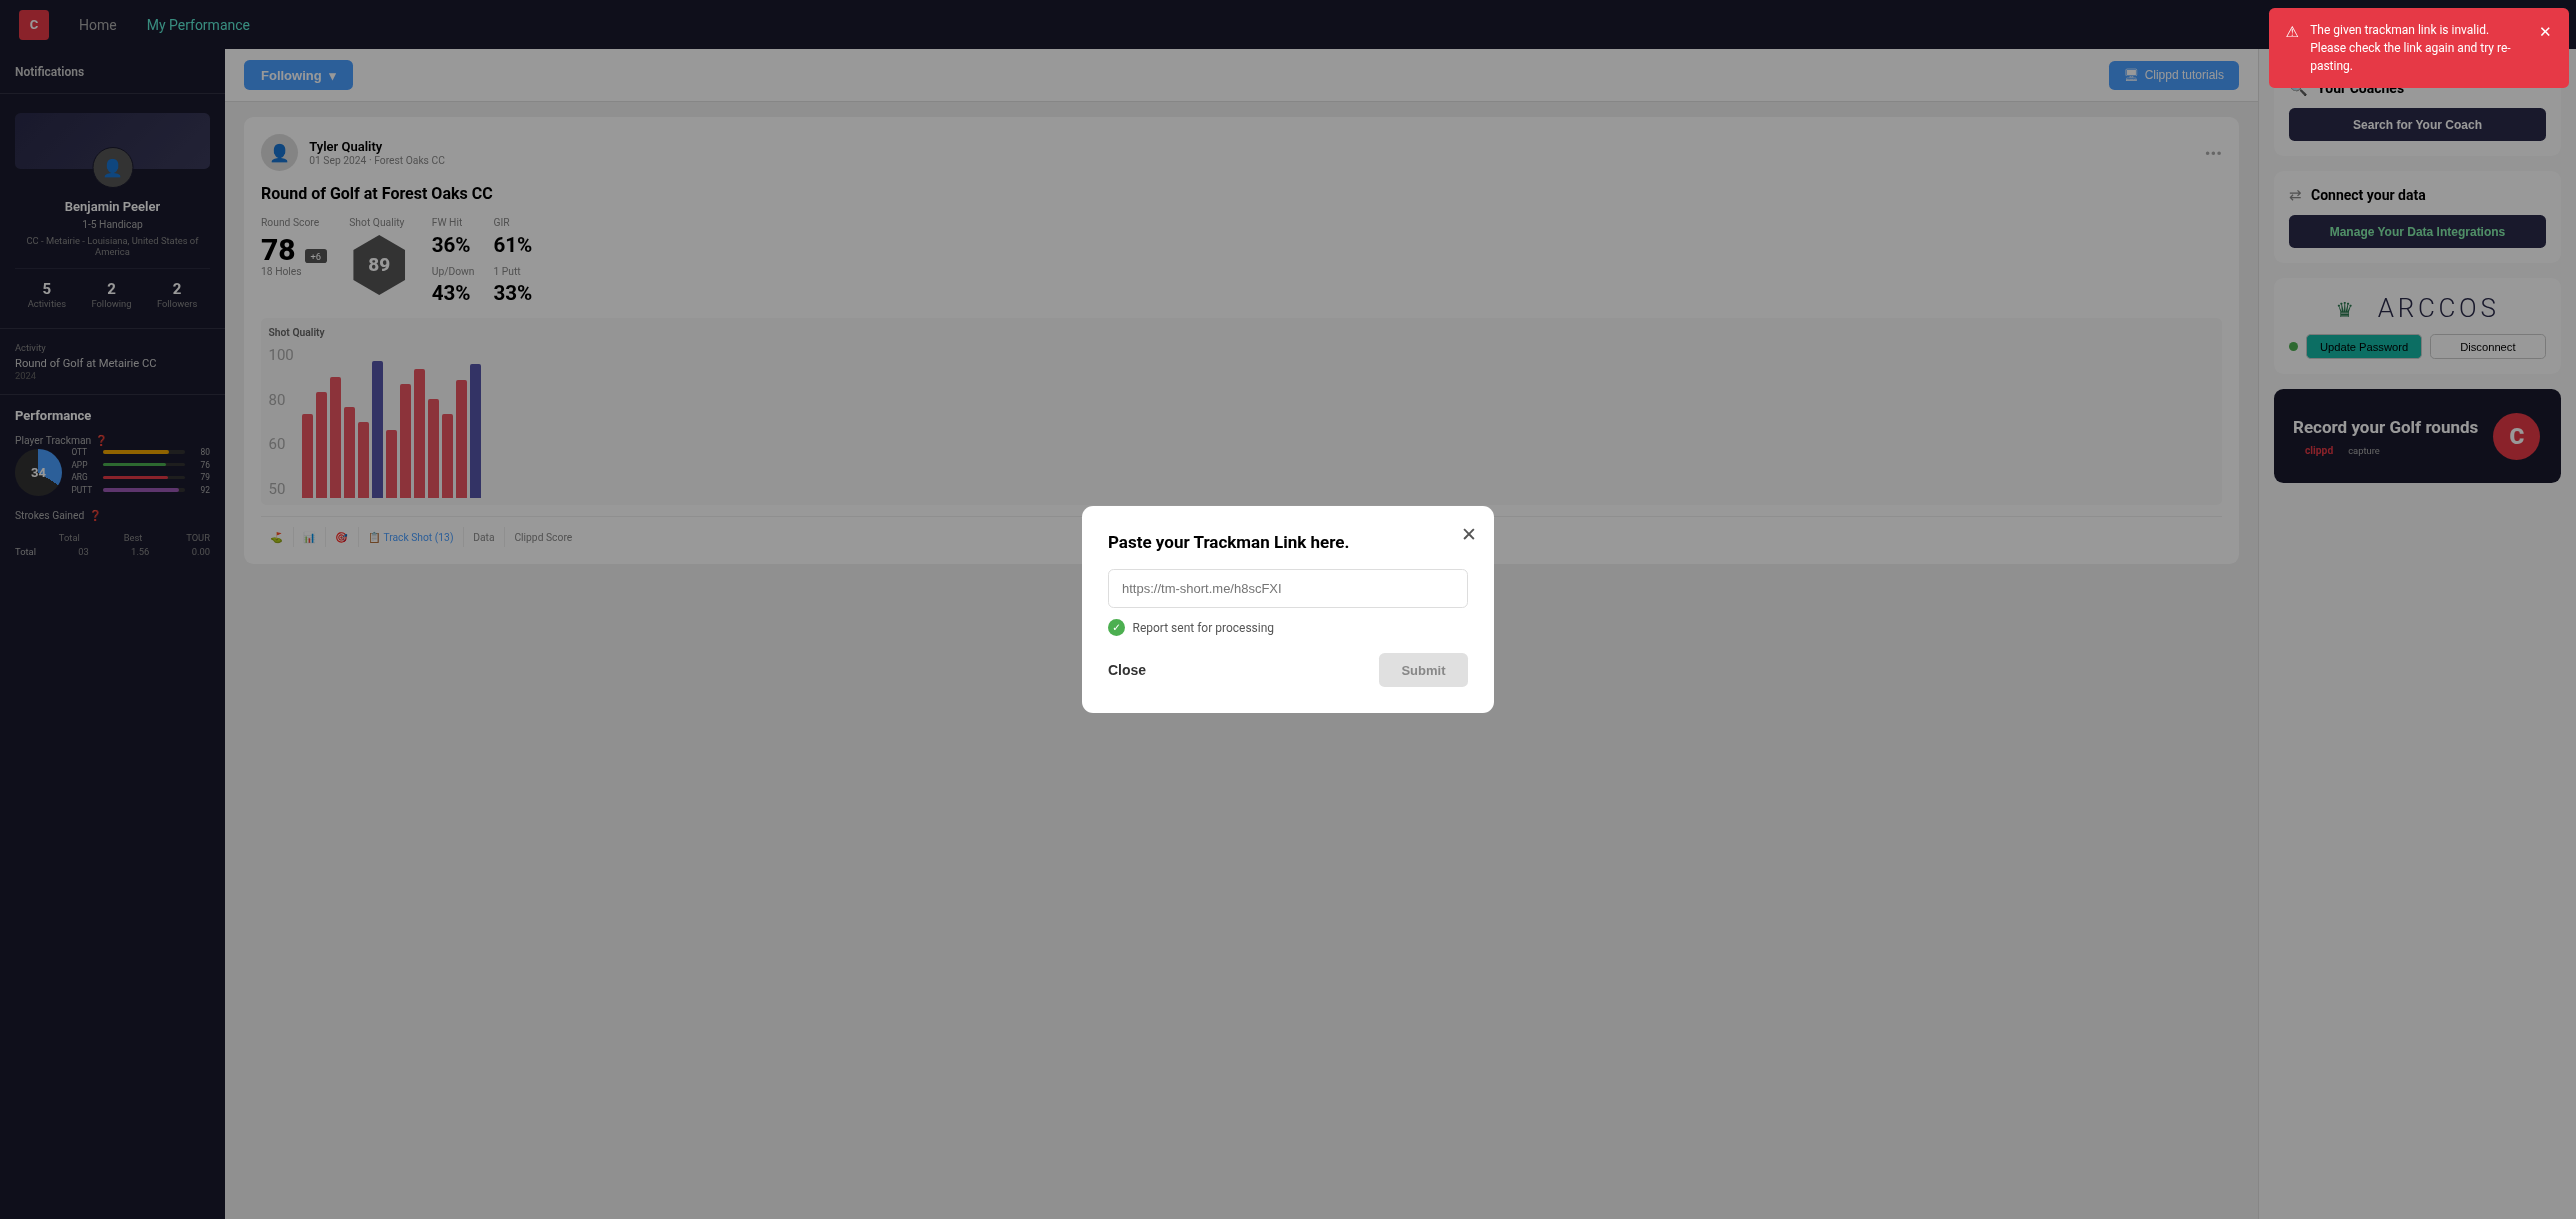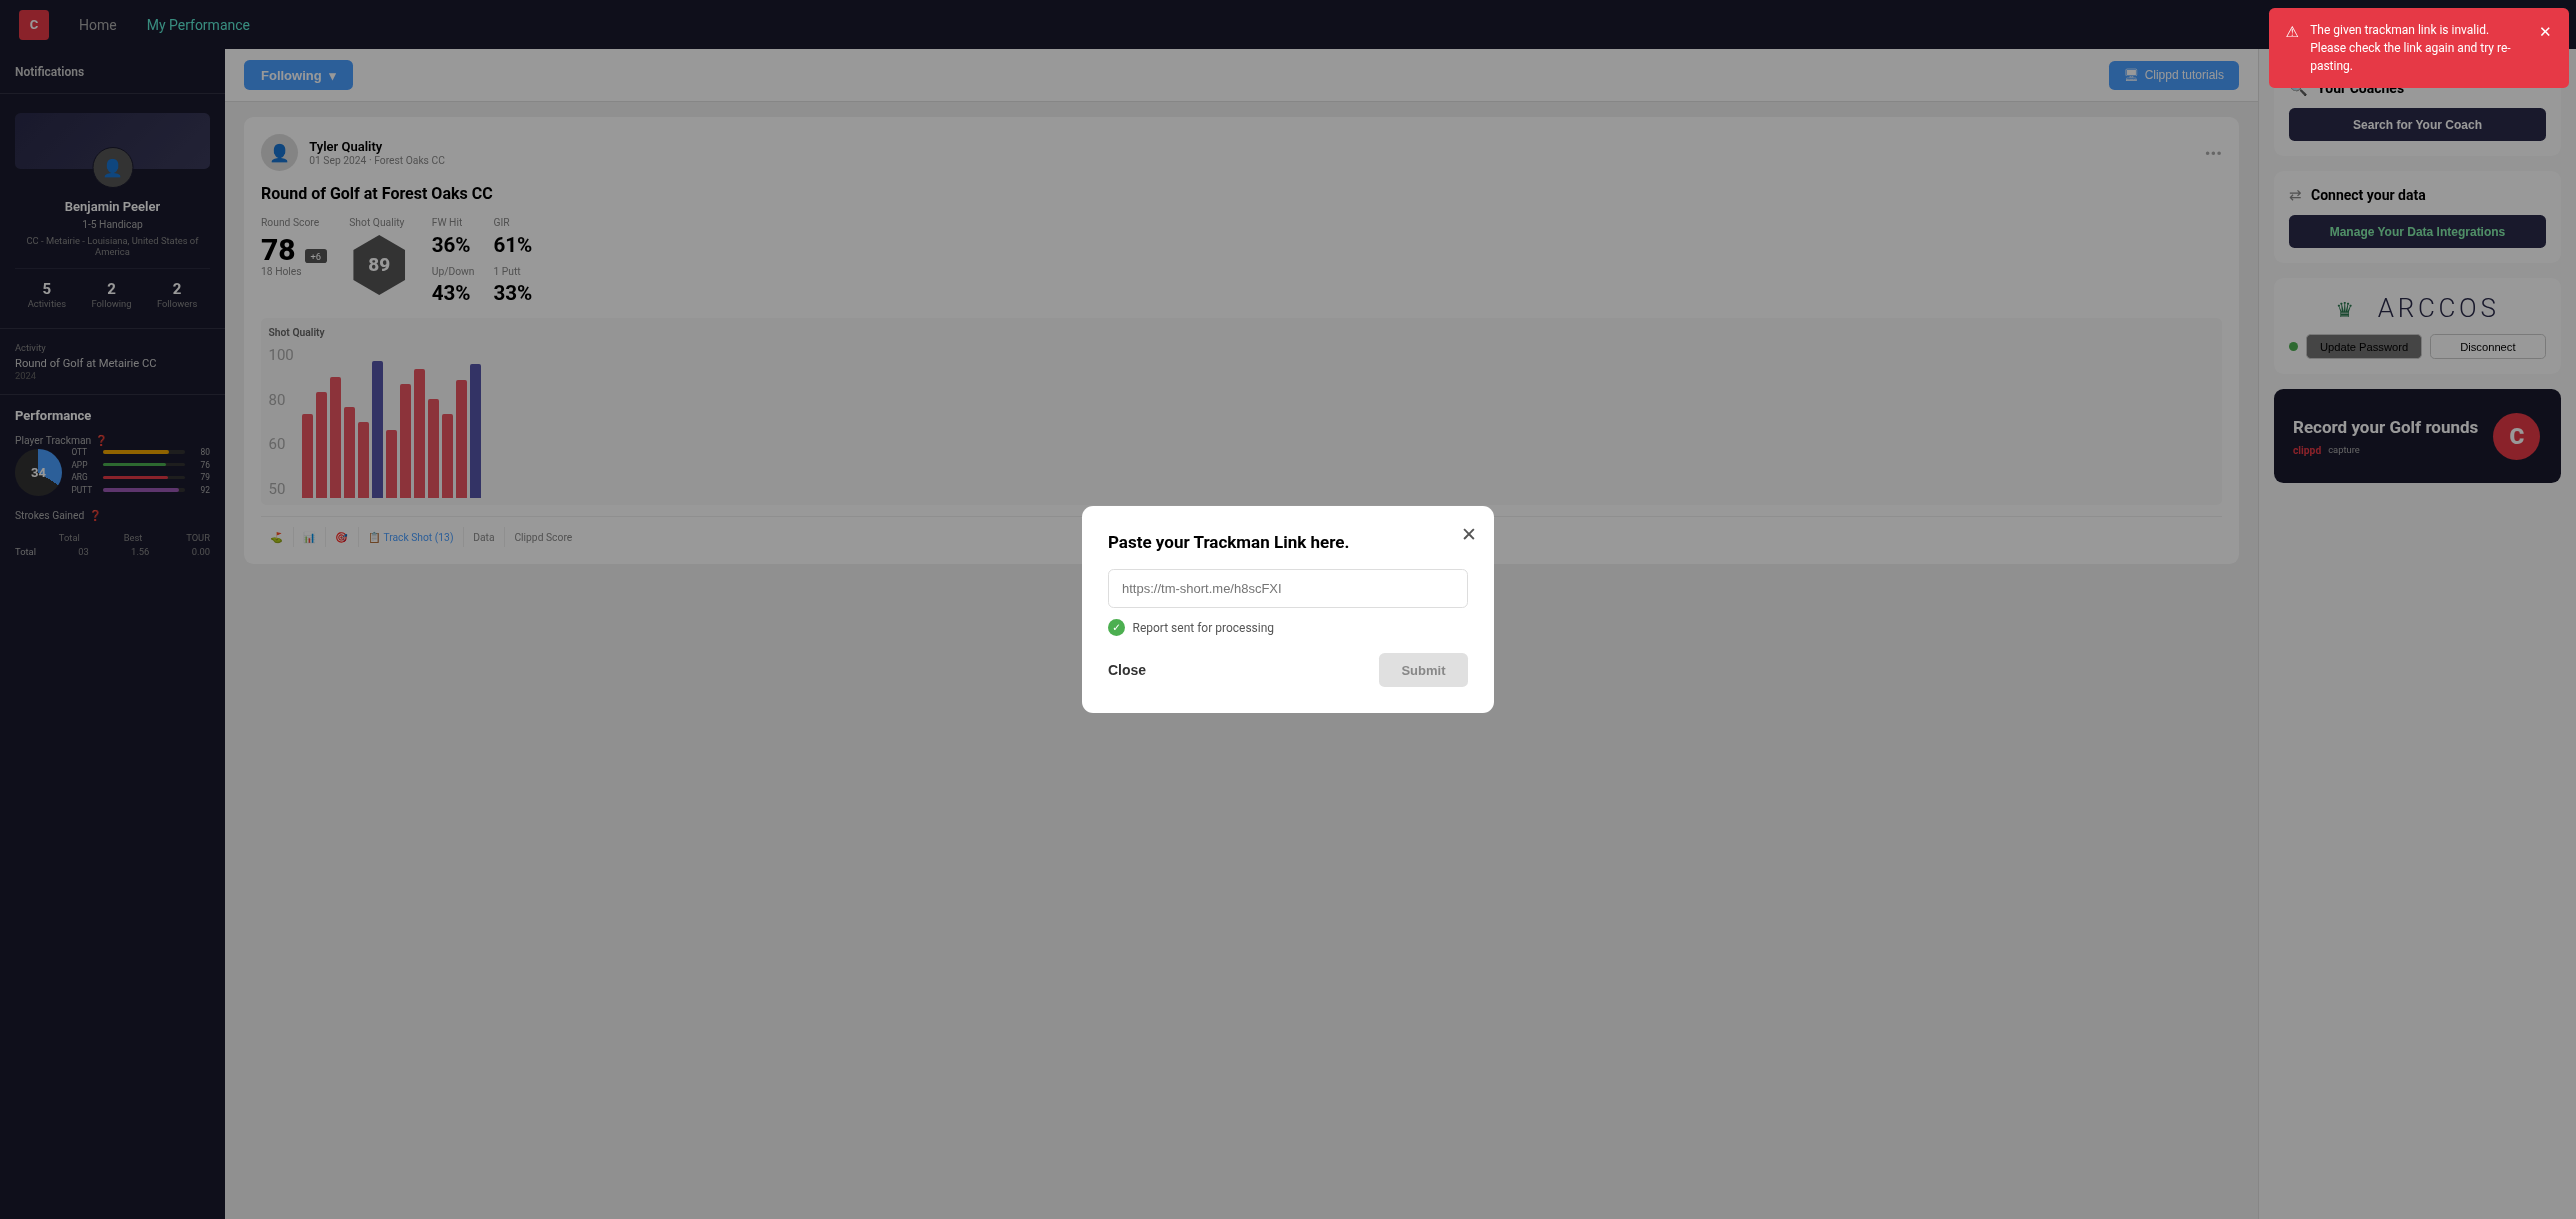--- a/index.html
+++ b/index.html
@@ -408,21 +408,21 @@
     }
     .arccos-buttons {
       display: flex;
       gap: 7.5px;
       width: 100%;
       align-items: center;
     }
     .connected-dot { width: 9.4px; height: 9.4px; background: #4caf50; border-radius: 50%; flex-shrink: 0; }
     .update-pwd-btn {
       flex: 1;
-      background: #737373;
+      background: #14b8a6;
       border: 0.9px solid #ccc;
       padding: 5.6px 9.4px;
       border-radius: 4.7px;
       font-size: 11.2px;
       cursor: pointer;
     }
     .disconnect-btn {
       flex: 1;
       background: white;
       border: 0.9px solid #ccc;
@@ -793,21 +793,21 @@
       <div class="arccos-buttons">
         <span class="connected-dot"></span>
         <button class="update-pwd-btn">Update Password</button>
         <button class="disconnect-btn">Disconnect</button>
       </div>
     </div>
 
     <div class="record-card">
       <div>
         <div class="record-text">Record your Golf rounds</div>
-        <div style="margin-top:5.6px;display:flex;gap:7px;">
+        <div style="margin-top:5.6px;display:flex;align-items:center;gap:15px;margin-left:12px;">
           <span style="font-size:10.3px;color:#e63946;font-weight:700;">clippd</span>
           <span style="font-size:9.4px;color:#aaa;">capture</span>
         </div>
       </div>
       <div class="record-logo">
         <span>C</span>
       </div>
     </div>
 
   </aside>

